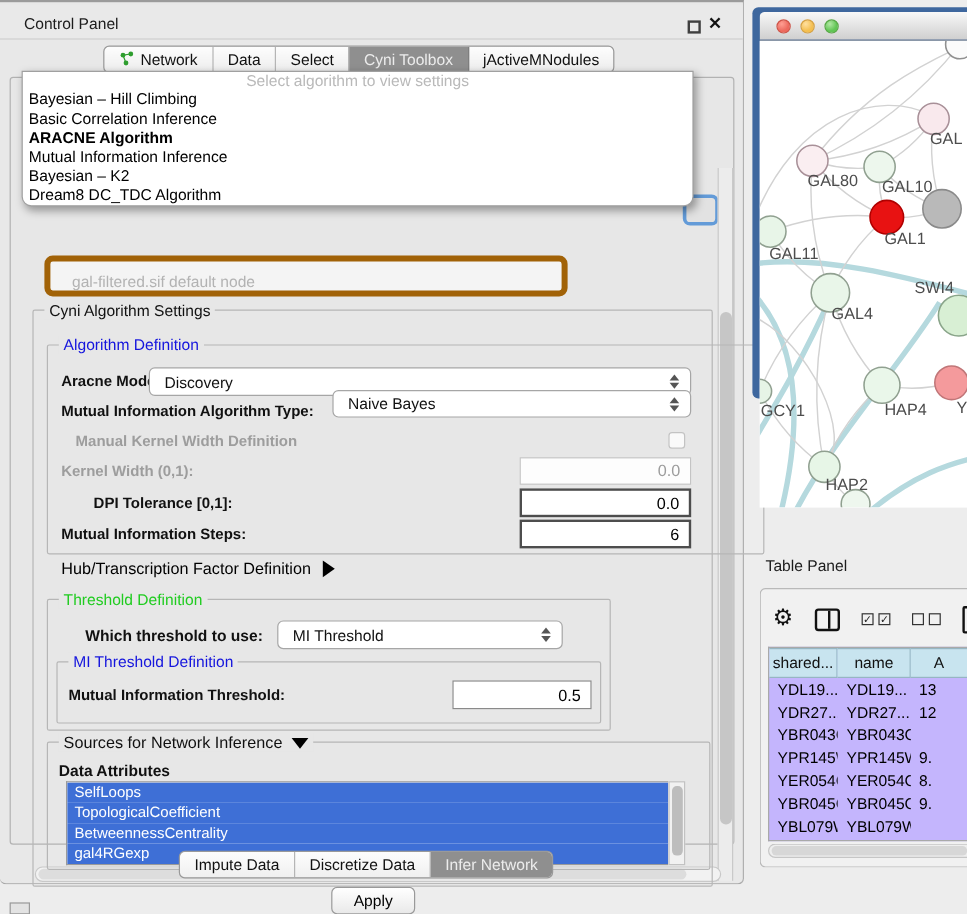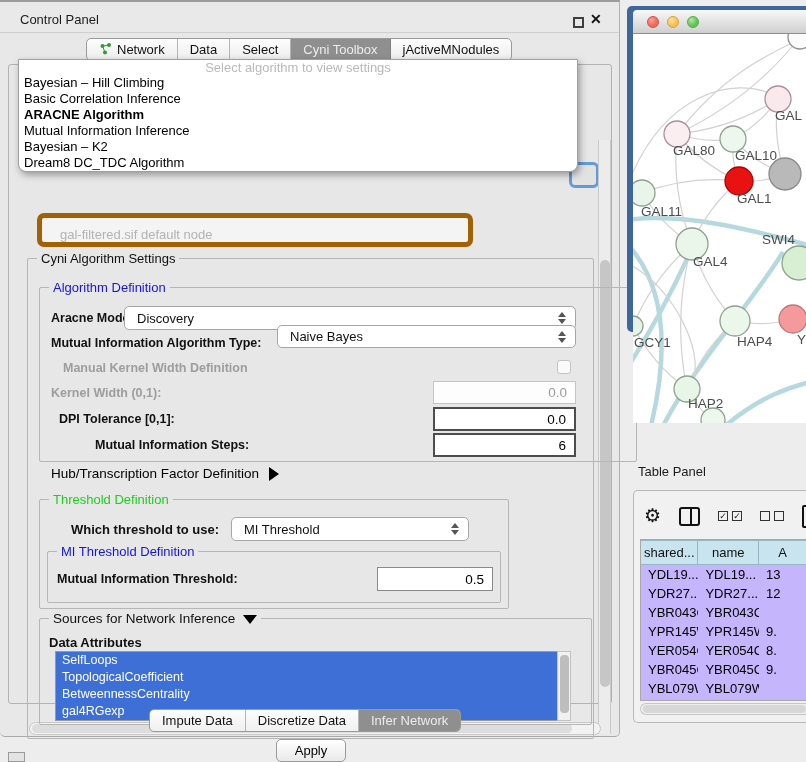--- a/index.html
+++ b/index.html
@@ -222,24 +222,24 @@
             <span class="dn"></span>
           </span>
       </div>
 
       <div class="lbl dis" style="left:42px; top:296px;margin-left:12px;">Manual Kernel Width Definition</div>
       <div class="checkbox" style="left:548px; top:295px;"></div>
 
       <div class="lbl dis" style="left:42px; top:321px;">Kernel Width (0,1):</div>
       <div class="field dis" style="left:424px; top:316px; width:143px; height:23px;">0.0</div>
 
-      <div class="lbl" style="left:34px; top:347px;padding-left:16px;">DPI Tolerance [0,1]:</div>
+      <div class="lbl" style="left:53px; top:347px;padding-left:16px;">DPI Tolerance [0,1]:</div>
       <div class="field strong" style="left:424px; top:342px; width:143px; height:24px;">0.0</div>
 
-      <div class="lbl" style="left:42px; top:373px;margin-left:44px;">Mutual Information Steps:</div>
+      <div class="lbl" style="left:42px; top:373px;">Mutual Information Steps:</div>
       <div class="field strong" style="left:424px; top:368px; width:143px; height:24px;">6</div>
 
       <div class="abs" style="left:42px; top:401px; font-size:13.5px; color:#000;">
         <span>Hub/Transcription Factor Definition</span><span class="tri-right"></span>
       </div>
 
       <div class="abs group" style="left:30px; top:434px; width:470px; height:110px;">
         <span class="group-title gt-green">Threshold Definition</span>
       </div>
 

